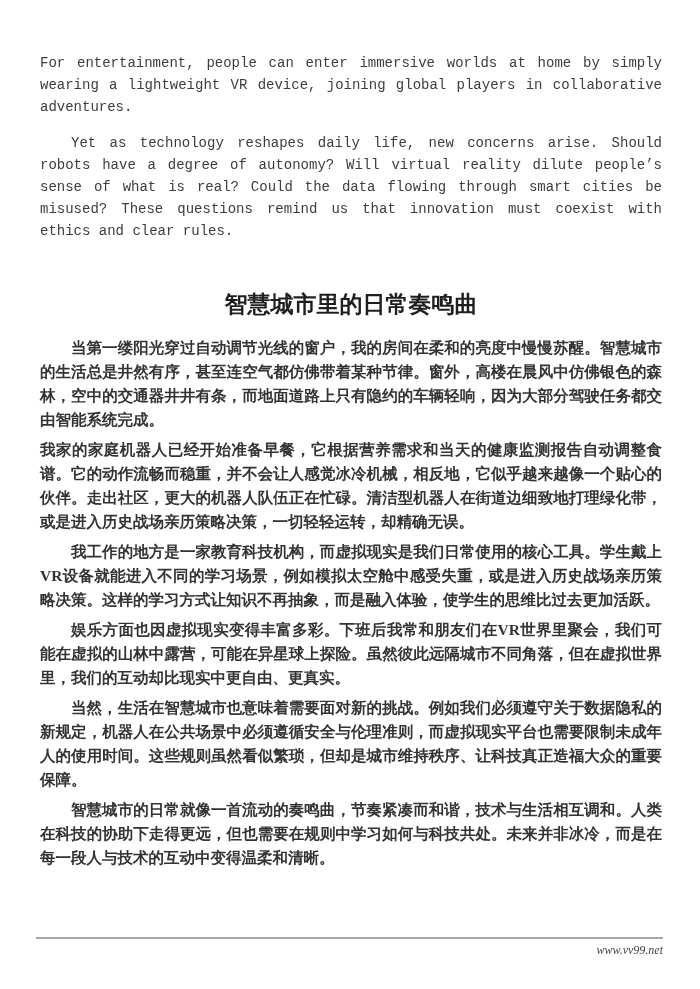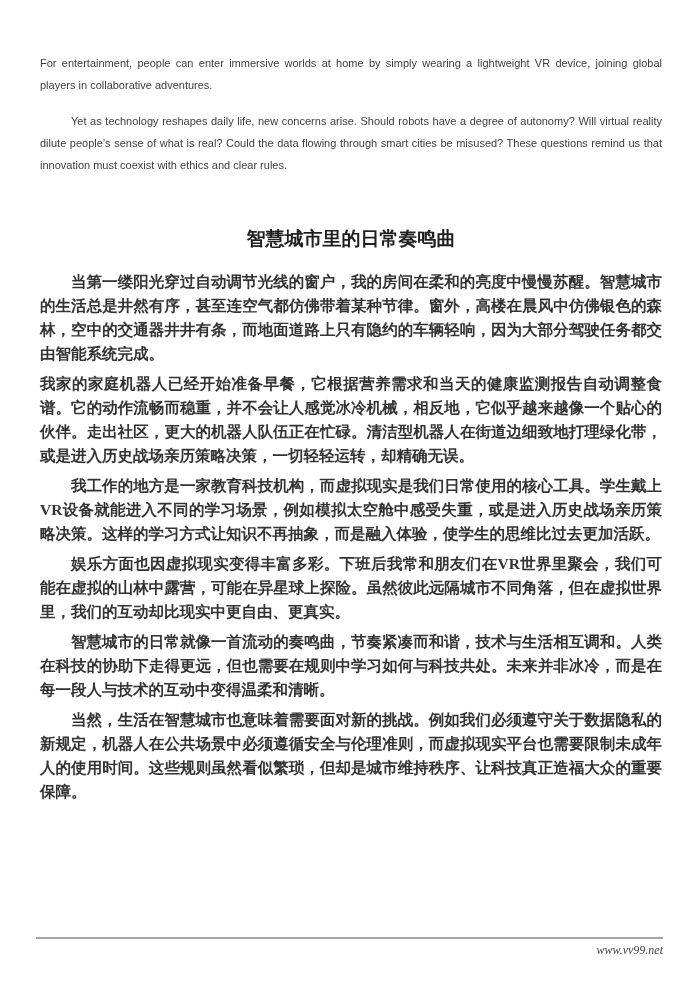--- a/index.html
+++ b/index.html
@@ -35,33 +35,33 @@
   }
   .content {
     position: absolute;
     left: 40px;
     top: 0;
     width: 622px;
     padding-top: 52px;
     z-index: 1;
   }
   p.en {
-    font-family: Liberation Sans, sans-serif;
-    font-size: 11px;
+    font-family: Liberation Mono, monospace;
+    font-size: 14px;
     line-height: 22px;
     color: #3c3c3c;
     text-align: justify;
     margin: 0 0 14px 0;
   }
   p.en.indented {
     text-indent: 31px;
   }
   h1.essay-title {
     font-family: "Liberation Serif", "DejaVu Serif", serif;
-    font-size: 19px;
+    font-size: 23px;
     line-height: 30px;
     font-weight: bold;
     color: #1f1f1f;
     text-align: center;
     margin: 48px 0 16px 0;
   }
   p.cn {
     font-family: "Liberation Serif", "DejaVu Serif", serif;
     font-size: 15.5px;
     line-height: 24px;
@@ -110,23 +110,23 @@
     <h1 class="essay-title">智慧城市里的日常奏鸣曲</h1>
 
     <p class="cn indented">当第一缕阳光穿过自动调节光线的窗户，我的房间在柔和的亮度中慢慢苏醒。智慧城市的生活总是井然有序，甚至连空气都仿佛带着某种节律。窗外，高楼在晨风中仿佛银色的森林，空中的交通器井井有条，而地面道路上只有隐约的车辆轻响，因为大部分驾驶任务都交由智能系统完成。</p>
 
     <p class="cn">我家的家庭机器人已经开始准备早餐，它根据营养需求和当天的健康监测报告自动调整食谱。它的动作流畅而稳重，并不会让人感觉冰冷机械，相反地，它似乎越来越像一个贴心的伙伴。走出社区，更大的机器人队伍正在忙碌。清洁型机器人在街道边细致地打理绿化带，或是进入历史战场亲历策略决策，一切轻轻运转，却精确无误。</p>
 
     <p class="cn indented">我工作的地方是一家教育科技机构，而虚拟现实是我们日常使用的核心工具。学生戴上VR设备就能进入不同的学习场景，例如模拟太空舱中感受失重，或是进入历史战场亲历策略决策。这样的学习方式让知识不再抽象，而是融入体验，使学生的思维比过去更加活跃。</p>
 
     <p class="cn indented">娱乐方面也因虚拟现实变得丰富多彩。下班后我常和朋友们在VR世界里聚会，我们可能在虚拟的山林中露营，可能在异星球上探险。虽然彼此远隔城市不同角落，但在虚拟世界里，我们的互动却比现实中更自由、更真实。</p>
 
+    <p class="cn indented">当然，生活在智慧城市也意味着需要面对新的挑战。例如我们必须遵守关于数据隐私的新规定，机器人在公共场景中必须遵循安全与伦理准则，而虚拟现实平台也需要限制未成年人的使用时间。这些规则虽然看似繁琐，但却是城市维持秩序、让科技真正造福大众的重要保障。</p>
+
     <p class="cn indented">智慧城市的日常就像一首流动的奏鸣曲，节奏紧凑而和谐，技术与生活相互调和。人类在科技的协助下走得更远，但也需要在规则中学习如何与科技共处。未来并非冰冷，而是在每一段人与技术的互动中变得温柔和清晰。</p>
-
-    <p class="cn indented">当然，生活在智慧城市也意味着需要面对新的挑战。例如我们必须遵守关于数据隐私的新规定，机器人在公共场景中必须遵循安全与伦理准则，而虚拟现实平台也需要限制未成年人的使用时间。这些规则虽然看似繁琐，但却是城市维持秩序、让科技真正造福大众的重要保障。</p>
 
   </main>
 
   <div class="footer-rule"></div>
 
   <div class="footer-url">www.vv99.net</div>
 
 </div>
 
 </body></html>

